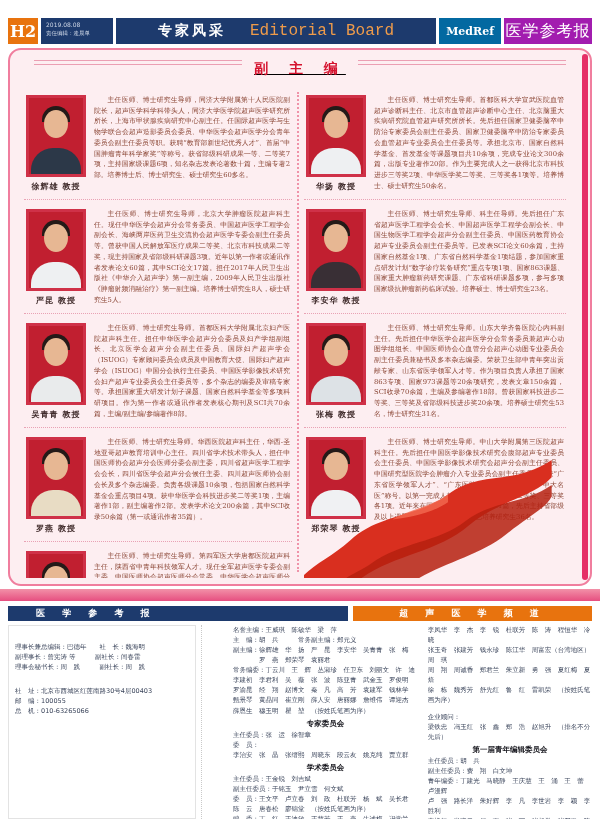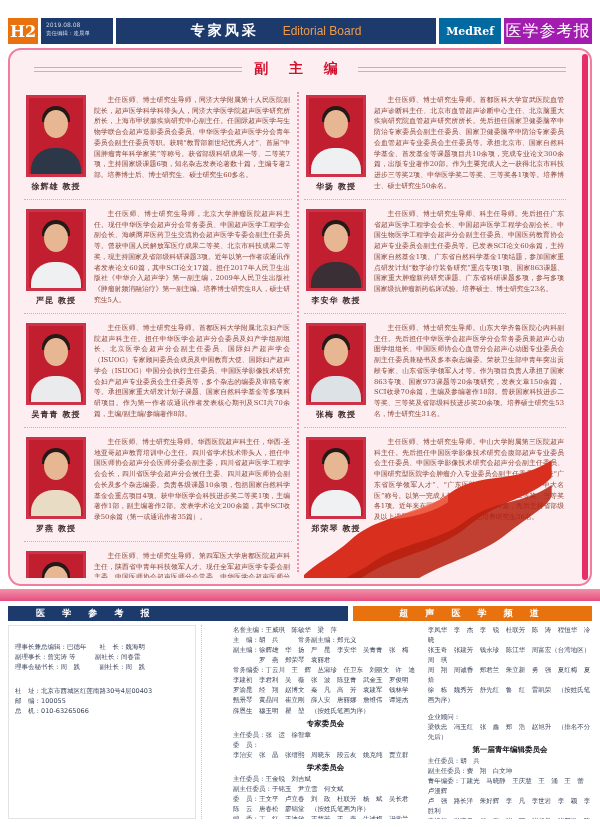--- a/index.html
+++ b/index.html
@@ -7,30 +7,30 @@
        font-family:"DejaVu Sans",sans-serif;-webkit-font-smoothing:antialiased;}
   
   .hdr{position:absolute;top:18px;left:8px;width:584px;height:26px;display:flex;gap:3px;}
   .h2box{width:30px;background:#e8730e;color:#fff;display:flex;align-items:center;justify-content:center;
          font-family:"DejaVu Serif",serif;font-size:16px;font-weight:bold;}
   .datebox{width:72px;background:#1d3a6d;color:#cdd6e6;padding:3px 5px;box-sizing:border-box;}
   .datebox .d{font-size:6px;line-height:8px;}
   .datebox .e{font-size:5.5px;line-height:8px;}
   .titlebar{flex:1;background:#1d3a6d;display:flex;align-items:center;justify-content:center;gap:24px;}
   .titlebar .cn{color:#fff;font-size:14px;font-weight:bold;letter-spacing:3px;}
-  .titlebar .en{color:#ef9b4a;font-size:12px;font-family:Liberation Sans, sans-serif;}
+  .titlebar .en{color:#ef9b4a;font-size:16px;font-family:Liberation Mono, monospace;}
   .medref{width:62px;background:#0369a1;color:#fff;display:flex;align-items:center;justify-content:center;
           font-family:"DejaVu Serif",serif;font-size:11px;font-weight:bold;}
   .brandcn{width:88px;background:#a21caf;color:#fff;display:flex;align-items:center;justify-content:center;
            font-size:16px;letter-spacing:1px;}
   
   .panel{position:absolute;top:48px;left:8px;width:584px;height:538px;box-sizing:border-box;
          background:#fdeef1;border:2px solid #f07e9e;border-radius:13px;overflow:hidden;}
   .accent{position:absolute;top:54px;right:12px;width:6px;height:526px;background:#e52f67;border-radius:3px;z-index:5;}
-  .ptitle{display:flex;align-items:center;margin:10px 24px 4px 24px;}
+  .ptitle{display:flex;margin:10px 24px 4px 24px;text-decoration:underline;}
   .ptitle .rule{flex:1;height:3px;border-top:1px solid #eb9fb3;border-bottom:1px solid #eb9fb3;}
   .ptitle .t{color:#d5122e;font-weight:bold;font-size:14px;letter-spacing:8px;margin:0 12px;}
   .cols{position:absolute;top:36px;left:14px;right:24px;bottom:6px;display:flex;}
   .colL{width:268px;overflow:hidden;}
   .vdiv{border-left:2px dotted #ef93a9;margin:6px 5px;}
   .colR{flex:1;overflow:hidden;position:relative;}
   .profile{display:flex;gap:8px;padding:9px 2px 7px 2px;border-bottom:1px dotted #e9a2b4;}
   .profile.last{border-bottom:none;}
   .pw{width:60px;flex:0 0 60px;text-align:center;}
   .photo{width:54px;height:76px;margin:0 auto;background:#c11f30;border:3px solid #cf3148;position:relative;overflow:hidden;}

